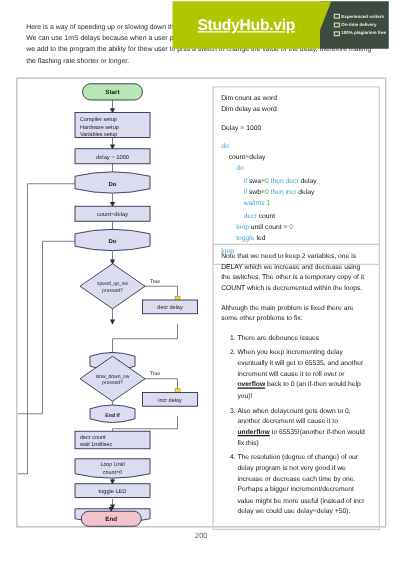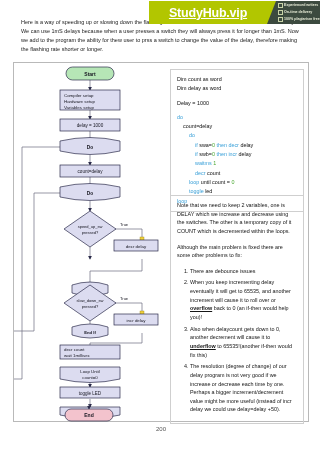--- a/index.html
+++ b/index.html
@@ -8,21 +8,21 @@
     background:#ffffff;
     font-family:"Liberation Sans", sans-serif;
     color:#1a1a1a;
     overflow:hidden;
     position:relative;
   }
   .page{position:absolute;inset:0;}
 
   
   .watermark{
-    position:absolute;left:149px;top:1px;width:165px;height:23px;
+    position:absolute;left:138px;top:1px;width:165px;height:38px;
     display:flex;align-items:stretch;z-index:40;
   }
   .wm-green{
     background:#b2c600;flex:0 0 118px;
     display:flex;align-items:center;justify-content:center;
     position:relative;
   }
   .wm-green:after{
     content:"";position:absolute;right:-9px;top:0;
     border-top:23px solid #b2c600;border-right:9px solid transparent;

